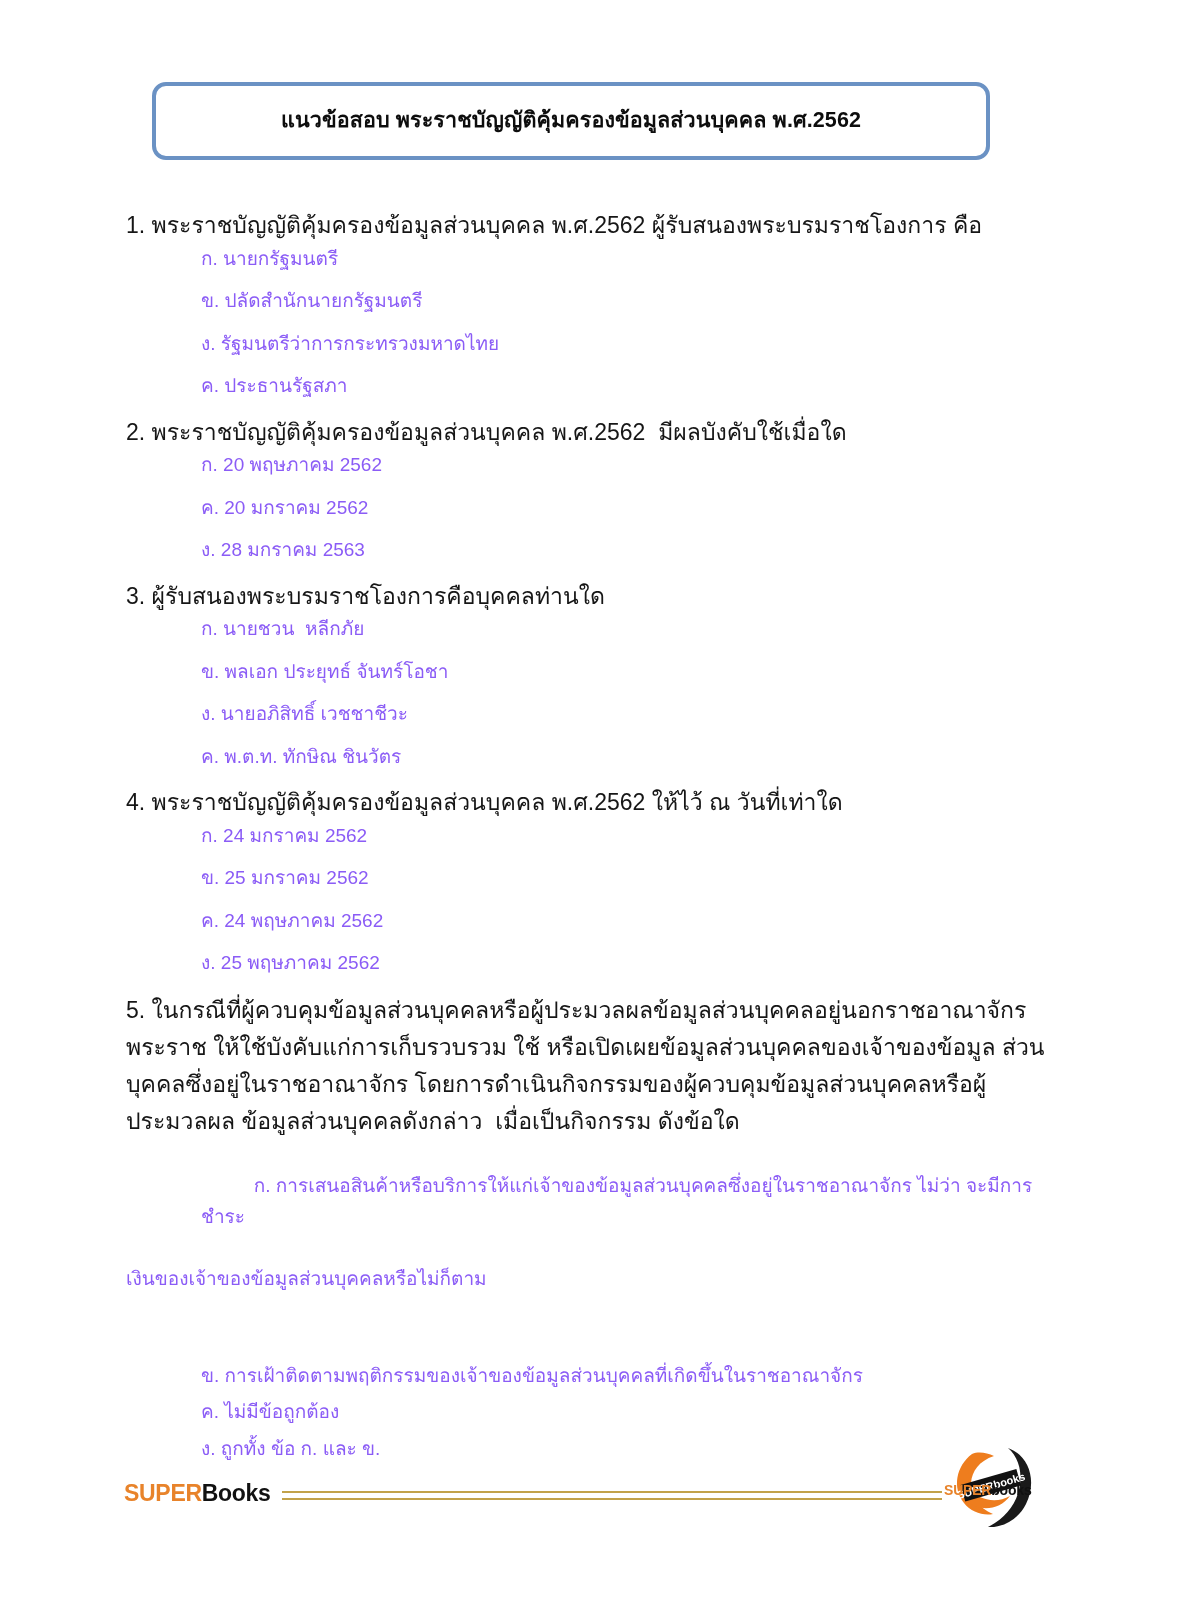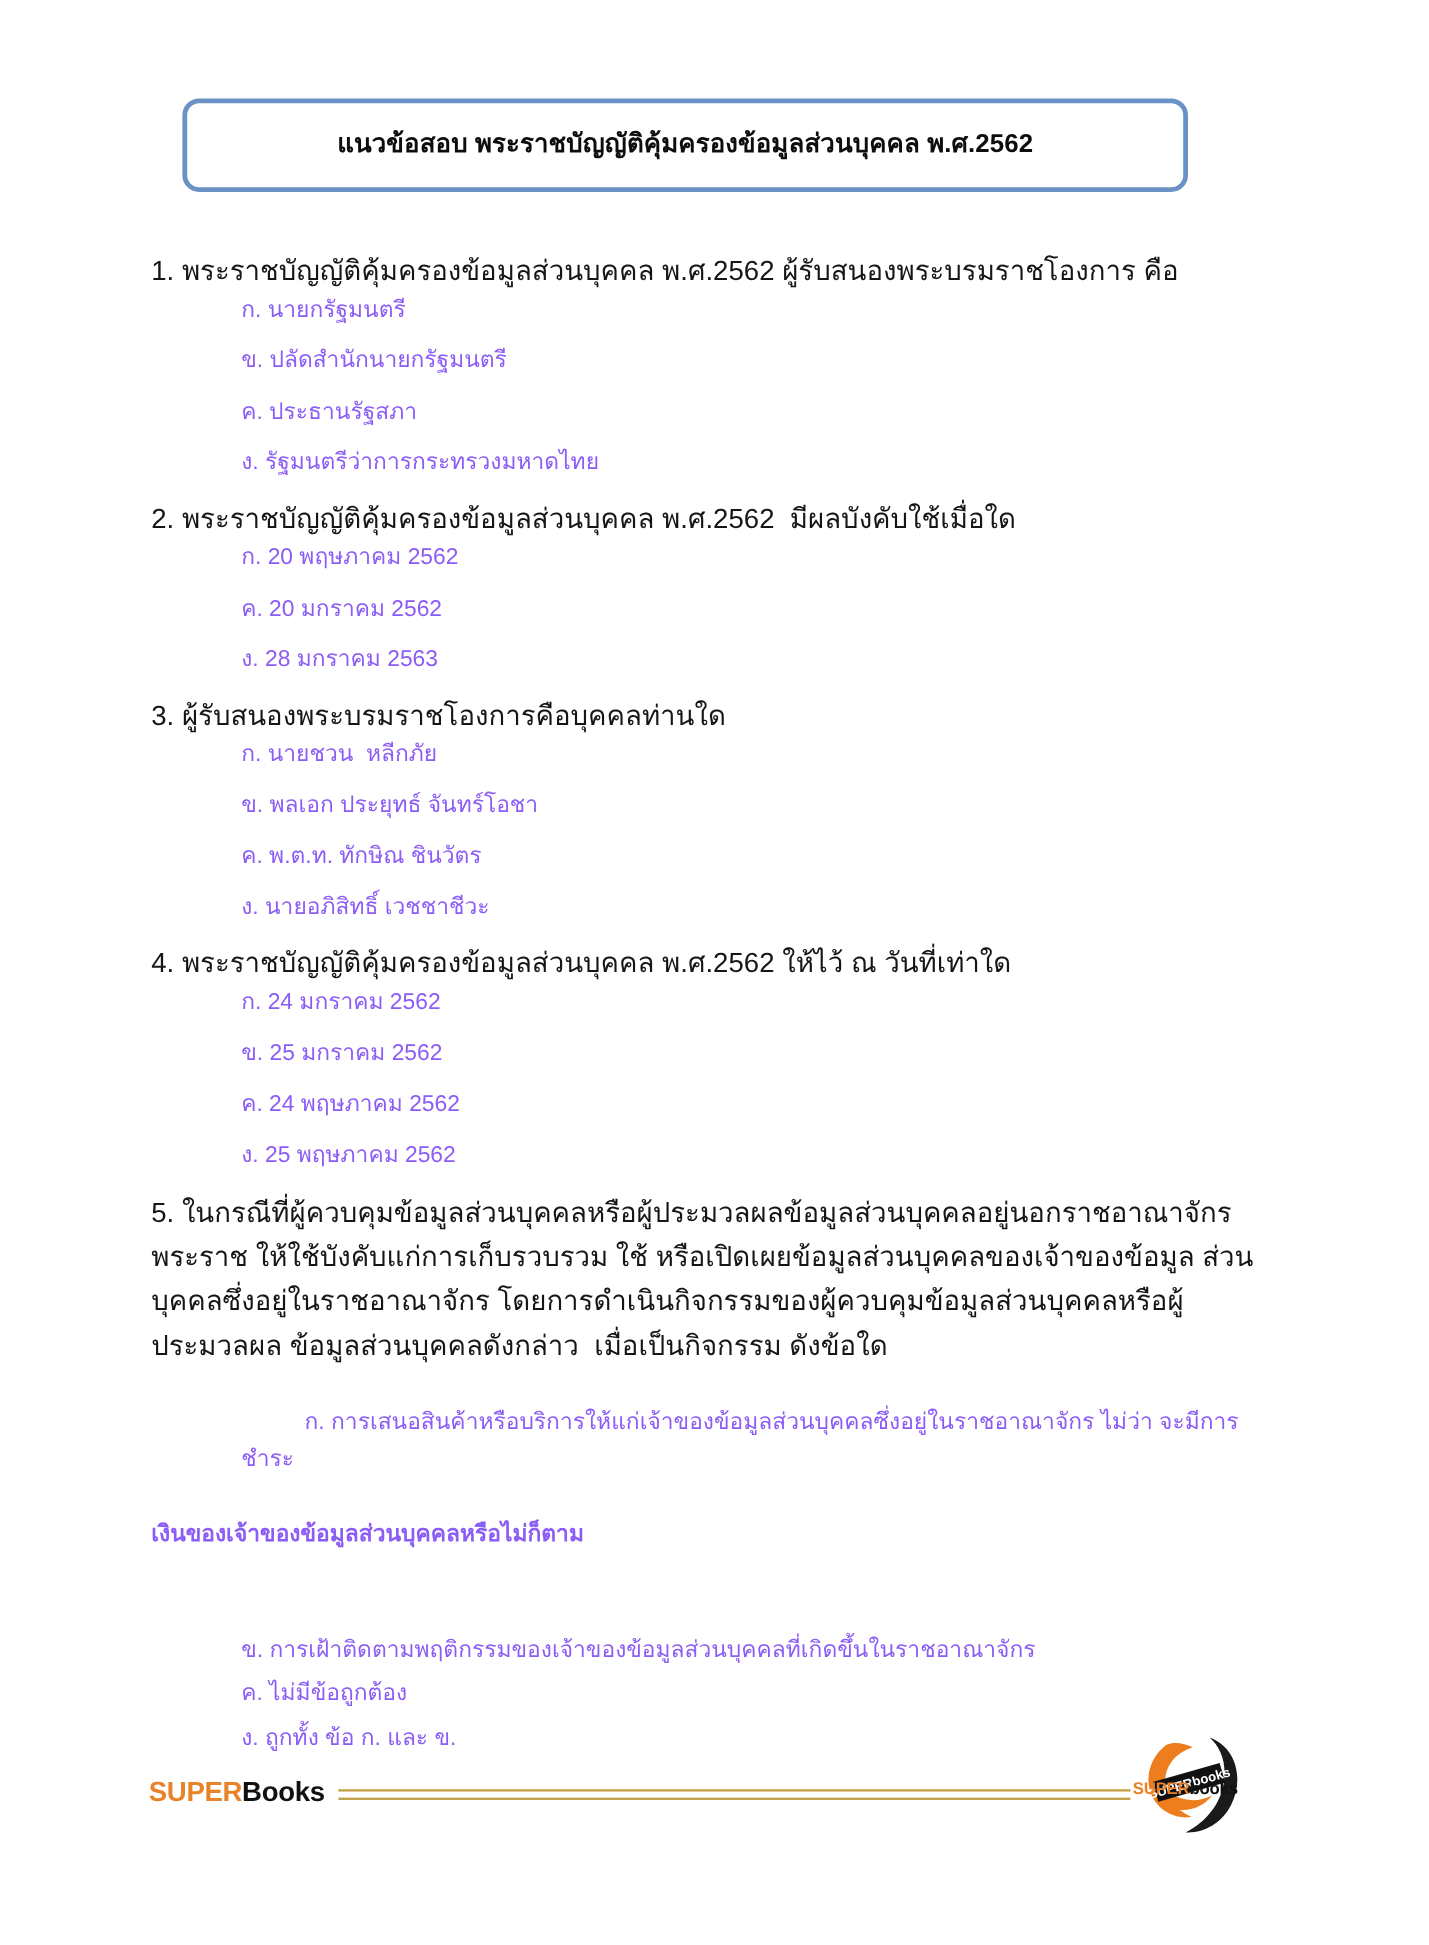--- a/index.html
+++ b/index.html
@@ -84,21 +84,20 @@
   }
   .option.wrap {
     padding-left: 75px;
     text-indent: 0;
     margin-bottom: 6px;
     line-height: 1.62;
   }
   .option.wrap .cont {
     display: block;
     margin-left: -75px;
-    font-weight: bold;
   }
   .option.tight {
     margin-bottom: 8px;
   }
 
   
   .footer {
     position: absolute;
     left: 0;
     top: 1472px;
@@ -162,41 +161,41 @@
     <div class="title-text">แนวข้อสอบ พระราชบัญญัติคุ้มครองข้อมูลส่วนบุคคล พ.ศ.2562</div>
   </div>
 
   <div class="content">
 
     <div class="q-block">
       <p class="question">1. พระราชบัญญัติคุ้มครองข้อมูลส่วนบุคคล พ.ศ.2562 ผู้รับสนองพระบรมราชโองการ คือ</p>
       <ul class="options">
         <li class="option">ก. นายกรัฐมนตรี</li>
         <li class="option">ข. ปลัดสำนักนายกรัฐมนตรี</li>
+        <li class="option">ง. รัฐมนตรีว่าการกระทรวงมหาดไทย</li>
         <li class="option">ค. ประธานรัฐสภา</li>
-        <li class="option">ง. รัฐมนตรีว่าการกระทรวงมหาดไทย</li>
       </ul>
     </div>
 
     <div class="q-block">
       <p class="question">2. พระราชบัญญัติคุ้มครองข้อมูลส่วนบุคคล พ.ศ.2562  มีผลบังคับใช้เมื่อใด</p>
       <ul class="options">
         <li class="option">ก. 20 พฤษภาคม 2562</li>
         <li class="option">ค. 20 มกราคม 2562</li>
         <li class="option">ง. 28 มกราคม 2563</li>
       </ul>
     </div>
 
     <div class="q-block">
       <p class="question">3. ผู้รับสนองพระบรมราชโองการคือบุคคลท่านใด</p>
       <ul class="options">
         <li class="option">ก. นายชวน  หลีกภัย</li>
         <li class="option">ข. พลเอก ประยุทธ์ จันทร์โอชา</li>
+        <li class="option">ง. นายอภิสิทธิ์ เวชชาชีวะ</li>
         <li class="option">ค. พ.ต.ท. ทักษิณ ชินวัตร</li>
-        <li class="option">ง. นายอภิสิทธิ์ เวชชาชีวะ</li>
       </ul>
     </div>
 
     <div class="q-block">
       <p class="question">4. พระราชบัญญัติคุ้มครองข้อมูลส่วนบุคคล พ.ศ.2562 ให้ไว้ ณ วันที่เท่าใด</p>
       <ul class="options">
         <li class="option">ก. 24 มกราคม 2562</li>
         <li class="option">ข. 25 มกราคม 2562</li>
         <li class="option">ค. 24 พฤษภาคม 2562</li>
         <li class="option">ง. 25 พฤษภาคม 2562</li>

